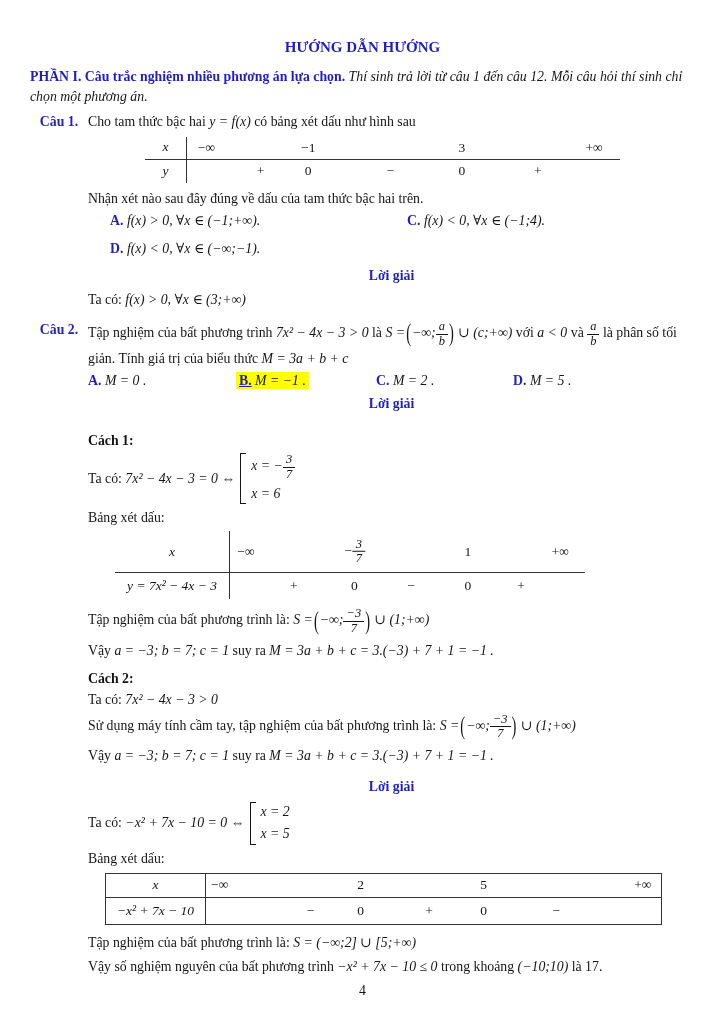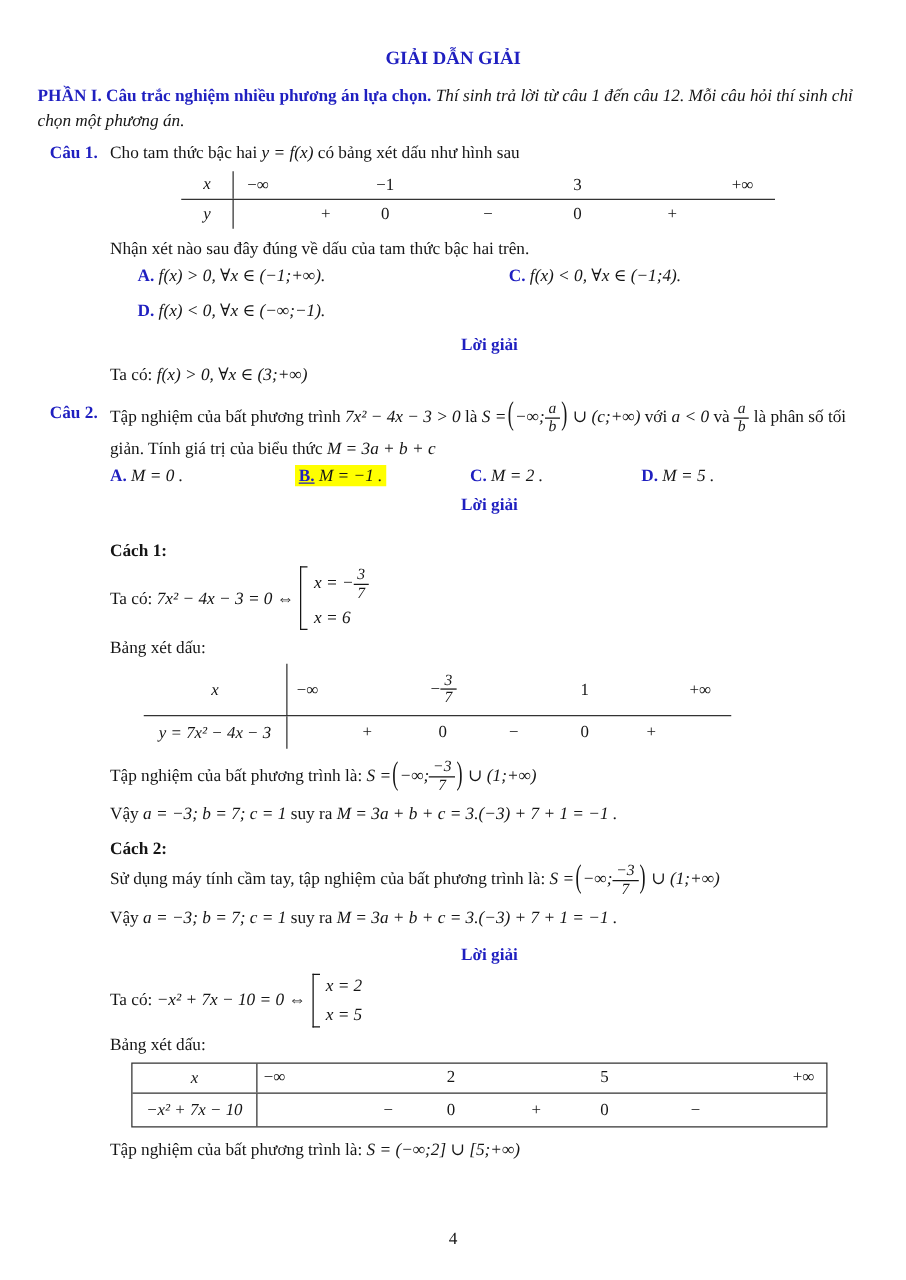--- a/index.html
+++ b/index.html
@@ -58,21 +58,21 @@
   .t3 .shead { flex:0 0 100px; }
   .t3 .r1 { height:24px; } .t3 .r2 { height:26px; }
   .footer { position:absolute; left:0; bottom:22px; width:100%; text-align:center; }
   .sp { margin-top:16px; }
 </style>
 </head>
 <body>
 
 <div class="page">
 
-  <div class="title blue b">GIẢI DẪN GIẢI</div>
+  <div class="title blue b">HƯỚNG DẪN HƯỚNG</div>
 
   <p class="para">
     <span class="blue b">PHẦN I. Câu trắc nghiệm nhiều phương án lựa chọn.</span>
     <span class="i">Thí sinh trả lời từ câu 1 đến câu 12. Mỗi câu hỏi thí sinh chỉ chọn một phương án.</span>
   </p>
 
   <div class="qrow">
     <span class="qlabel blue b">Câu 1.</span>
     <span class="qbody">
       <span>Cho tam thức bậc hai</span>
@@ -212,20 +212,24 @@
 
   <div class="ind" style="margin-bottom:8px">
     <span>Vậy</span>
     <span class="m">a = −3; b = 7; c = 1</span>
     <span>suy ra</span>
     <span class="m">M = 3a + b + c = 3.(−3) + 7 + 1 = −1 .</span>
   </div>
 
   <div class="ind b">Cách 2:</div>
 
+  <div class="ind" style="margin-bottom:2px">
+    <span>Ta có:</span>
+    <span class="m">7x² − 4x − 3 &gt; 0</span>
+  </div>
 
   <div class="ind" style="margin-bottom:5px">
     <span>Sử dụng máy tính cầm tay, tập nghiệm của bất phương trình là:</span>
     <span class="m">S =</span><span class="bp">(</span><span class="m">−∞;</span><span class="frac"><span class="fn">−3</span><span class="fd">7</span></span><span class="bp">)</span>
     <span class="m">∪ (1;+∞)</span>
   </div>
 
   <div class="ind" style="margin-bottom:10px">
     <span>Vậy</span>
     <span class="m">a = −3; b = 7; c = 1</span>
@@ -271,16 +275,23 @@
         <span class="sv" style="left:77%">−</span>
       </div>
     </div>
   </div>
 
   <div class="ind" style="margin-bottom:4px">
     <span>Tập nghiệm của bất phương trình là:</span>
     <span class="m">S = (−∞;2] ∪ [5;+∞)</span>
   </div>
 
+  <div class="ind">
+    <span>Vậy số nghiệm nguyên của bất phương trình</span>
+    <span class="m">−x² + 7x − 10 ≤ 0</span>
+    <span>trong khoảng</span>
+    <span class="m">(−10;10)</span>
+    <span>là 17.</span>
+  </div>
 
   <div class="footer">4</div>
 
 </div>
 
 </body></html>

